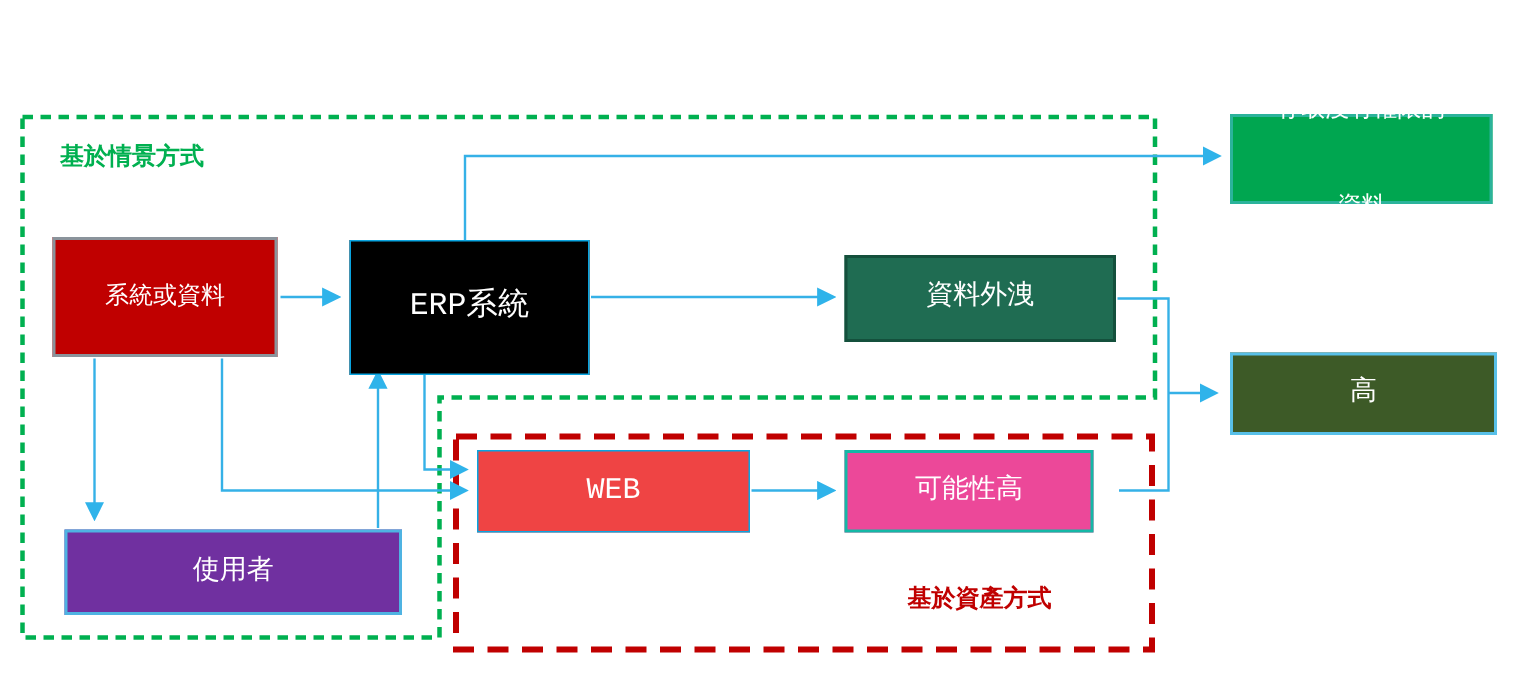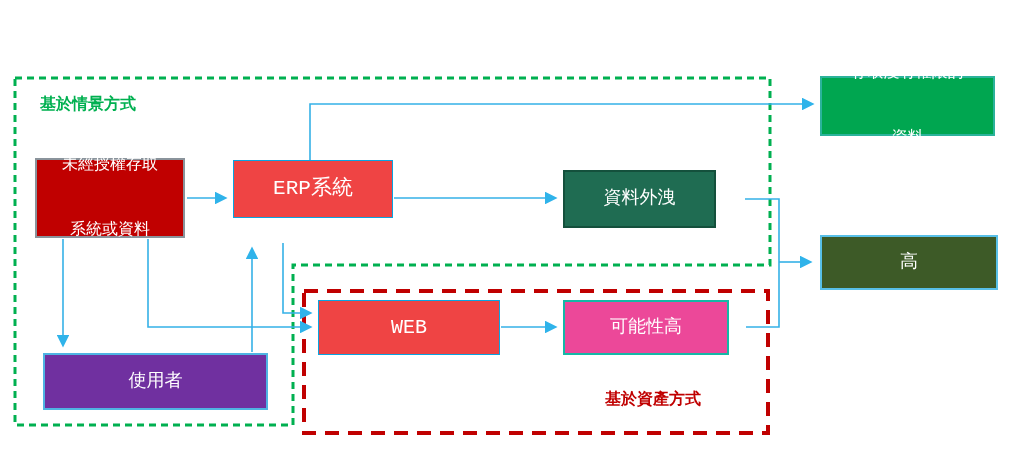--- a/index.html
+++ b/index.html
@@ -7,22 +7,22 @@
     position:relative;width:1024px;height:450px;background:#ffffff;
     font-family:Liberation Mono, monospace;overflow:hidden;margin-top:40px;
   }
   svg.layer{position:absolute;left:0;top:0;width:1024px;height:450px;}
   .node{
     position:absolute;display:flex;flex-direction:column;align-items:center;justify-content:center;
     color:#ffffff;text-align:center;line-height:1.3;box-sizing:border-box;gap:44px;
   }
   .node span{display:block;}
   .node-threat{left:35px;top:118px;width:150px;height:80px;background:#C00000;border:2px solid #8a939b;font-size:16px;}
-  .node-erp{left:233px;top:120px;width:160px;height:58px;background:#ef4444;border:1px solid #09a4e0;font-size:21px;}
-  .node-leak{left:563px;top:130px;width:153px;height:58px;background:#1F6C52;border:2px solid #14503c;font-size:18px;}
+  .node-erp{left:233px;top:120px;width:160px;height:90px;background:#000000;border:1px solid #09a4e0;font-size:21px;}
+  .node-leak{left:563px;top:130px;width:181px;height:58px;background:#1F6C52;border:2px solid #14503c;font-size:18px;}
   .node-unauth{left:820px;top:36px;width:175px;height:60px;background:#00A650;border:2px solid #2bb39b;font-size:16px;}
   .node-high{left:820px;top:195px;width:178px;height:55px;background:#3D5A27;border:2px solid #58c0e8;font-size:18px;}
   .node-user{left:43px;top:313px;width:225px;height:57px;background:#7030A0;border:2px solid #4FB3E2;font-size:18px;text-align:right;}
   .node-web{left:318px;top:260px;width:182px;height:55px;background:#ef4444;border:1px solid #09a4e0;font-size:20px;}
   .node-likelihood{left:563px;top:260px;width:166px;height:55px;background:#ec4899;border:2px solid #14b8a6;font-size:18px;}
   .region-label{position:absolute;font-weight:bold;font-size:16px;}
   .label-scenario{left:40px;top:54px;color:#00B050;}
   .label-asset{left:605px;top:349px;color:#C00000;}
 </style>
 </head>
@@ -59,21 +59,20 @@
 
     <path d="M 252 312 V 209" fill="none" stroke="#35B1E7" stroke-width="1.6" marker-end="url(#arrow)"></path>
 
     <path d="M 501 287 H 555" fill="none" stroke="#35B1E7" stroke-width="1.6" marker-end="url(#arrow)"></path>
   </svg>
 
   <div class="region-label label-scenario">基於情景方式</div>
   <div class="region-label label-asset">基於資產方式</div>
 
   <div class="node node-threat">
-    <span>未經授權存取</span>
     <span>系統或資料</span>
   </div>
 
   <div class="node node-erp">
     <span>ERP系統</span>
   </div>
 
   <div class="node node-leak">
     <span>資料外洩</span>
   </div>

